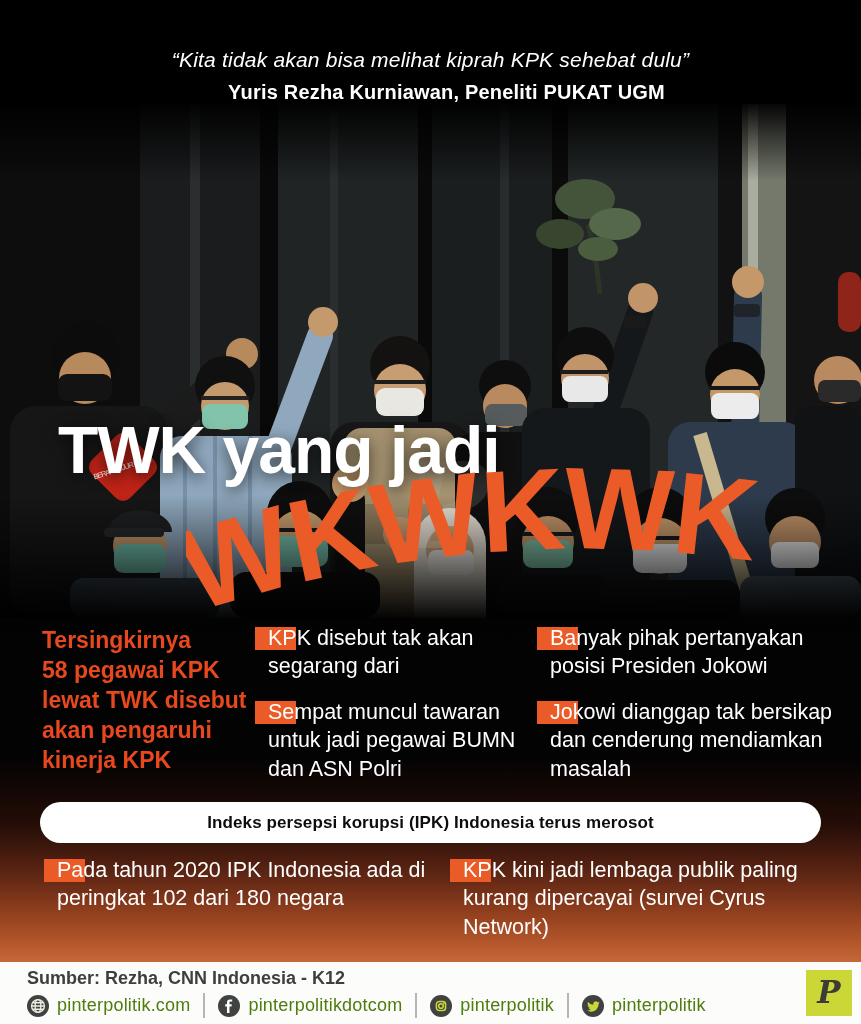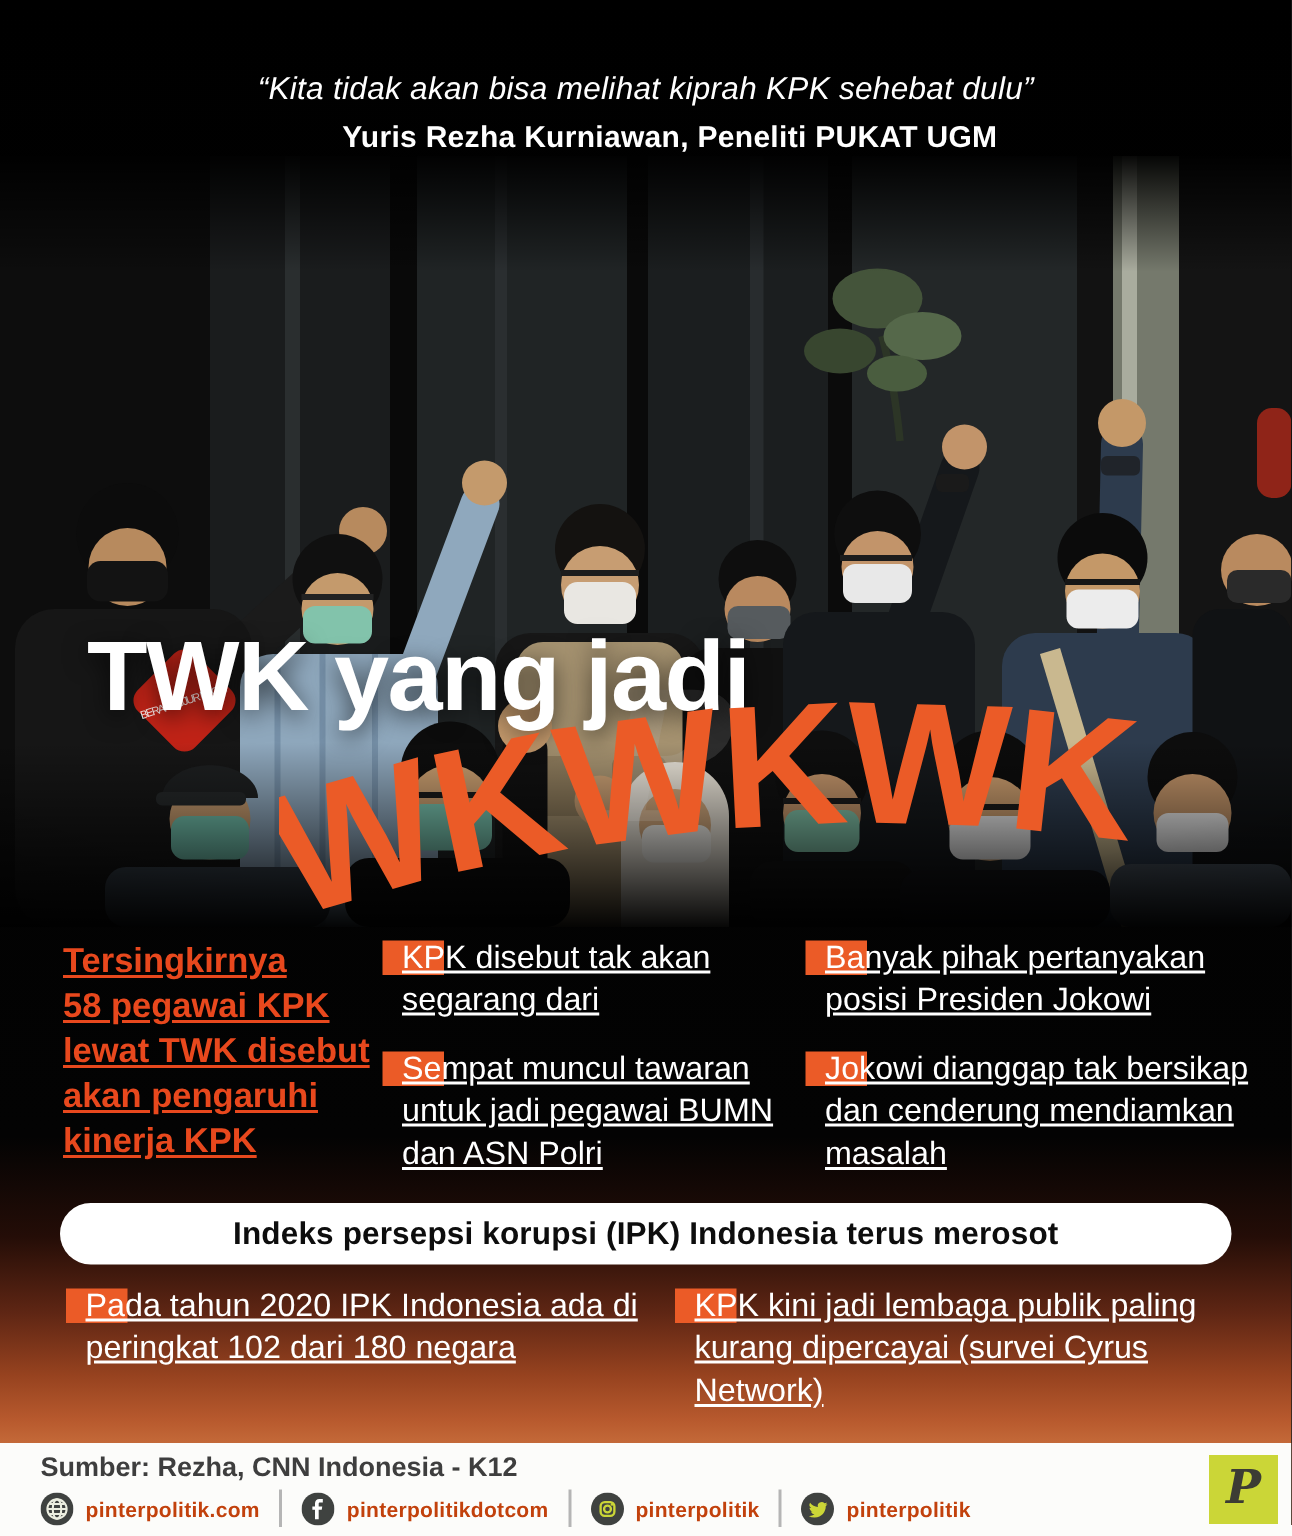--- a/index.html
+++ b/index.html
@@ -33,50 +33,50 @@
   .wk text{
     font-family:"Liberation Sans",sans-serif;font-weight:bold;
     font-size:116px;fill:var(--accent-orange,#EB5B27);letter-spacing:-3px;
   }
   .watermark{
     position:absolute;left:398px;top:446px;z-index:4;
     font-family:"DejaVu Serif",serif;font-style:italic;font-weight:bold;
     font-size:120px;color:rgba(190,190,190,.16);line-height:1;
   }
   
-  .col{position:absolute;z-index:5;color:#fff;text-decoration:underline;}
+  .col{position:absolute;z-index:5;color:#fff;}
   .col-left{
     left:42px;top:626px;width:220px;
     color:var(--highlight-orange,#E8481D);font-weight:bold;
     font-size:23px;line-height:1.3;white-space:pre-line;
   }
   .col-mid{left:268px;top:624px;width:276px;}
   .col-right{left:550px;top:624px;width:300px;}
   .bullet{position:relative;font-size:21.5px;line-height:1.32;margin-bottom:17px;}
   .bullet .marker{
     position:absolute;left:-13px;top:3px;width:41px;height:23px;
     background:var(--accent-orange,#E8582B);
   }
   .bullet .btext{position:relative;}
   
   .banner{
     position:absolute;left:40px;top:802px;width:781px;height:41px;z-index:5;
     background:#fff;border-radius:22px;display:flex;align-items:center;justify-content:center;
   }
-  .banner span{font-size:21px;font-weight:bold;color:#0d0d0d;letter-spacing:.1px;}
+  .banner span{font-size:17px;font-weight:bold;color:#0d0d0d;letter-spacing:.1px;}
   .ipk-left{left:57px;top:856px;width:372px;}
   .ipk-right{left:463px;top:856px;width:388px;}
   
   .footer{position:absolute;left:0;bottom:0;width:861px;height:62px;background:#fcfcfa;z-index:7;}
   .src{margin:6px 0 0 27px;font-size:18px;font-weight:bold;color:#3e3e3e;}
   .socials{display:flex;align-items:center;margin:4px 0 0 27px;}
   .social{display:flex;align-items:center;}
   .sicon{width:22px;height:22px;margin-right:8px;display:inline-block;}
   .sicon svg{display:block;}
-  .slabel{font-size:14px;font-weight:bold;color:#c2410c;letter-spacing:.2px;}
+  .slabel{font-size:18px;font-weight:normal;color:#4d7c0f;letter-spacing:.2px;}
   .sdiv{width:2px;height:25px;background:#b5b5b5;margin:0 13px;}
   .plogo{
     position:absolute;right:9px;top:8px;width:46px;height:46px;
     background:var(--logo-lime,#CBD637);
     display:flex;align-items:center;justify-content:center;
   }
   .plogo span{
     font-family:"DejaVu Serif",serif;font-style:italic;font-weight:bold;
     font-size:31px;color:#3c3c34;transform:translateY(-1px);
   }

